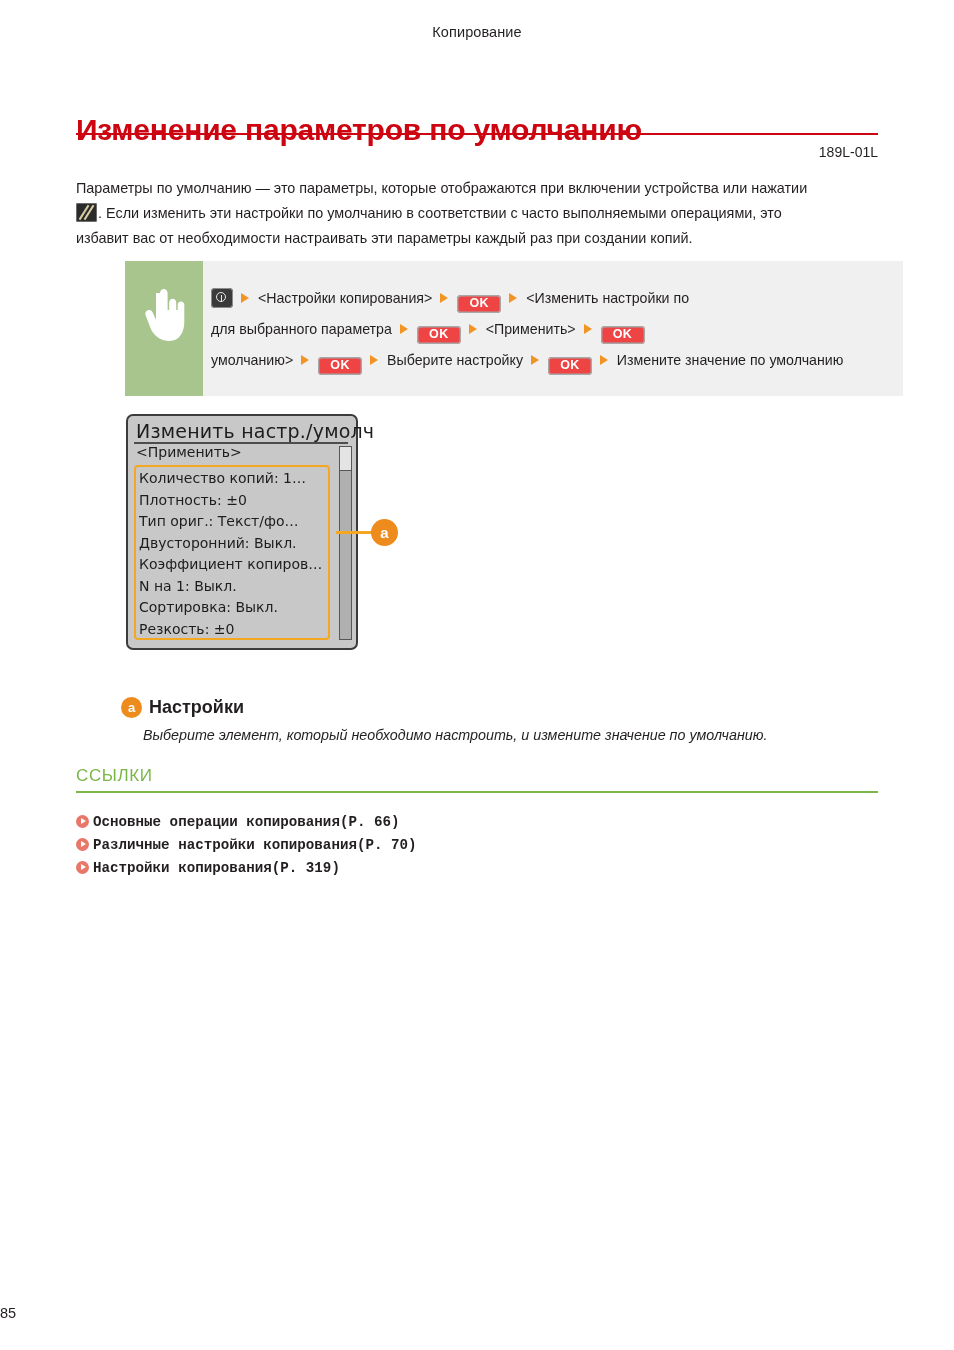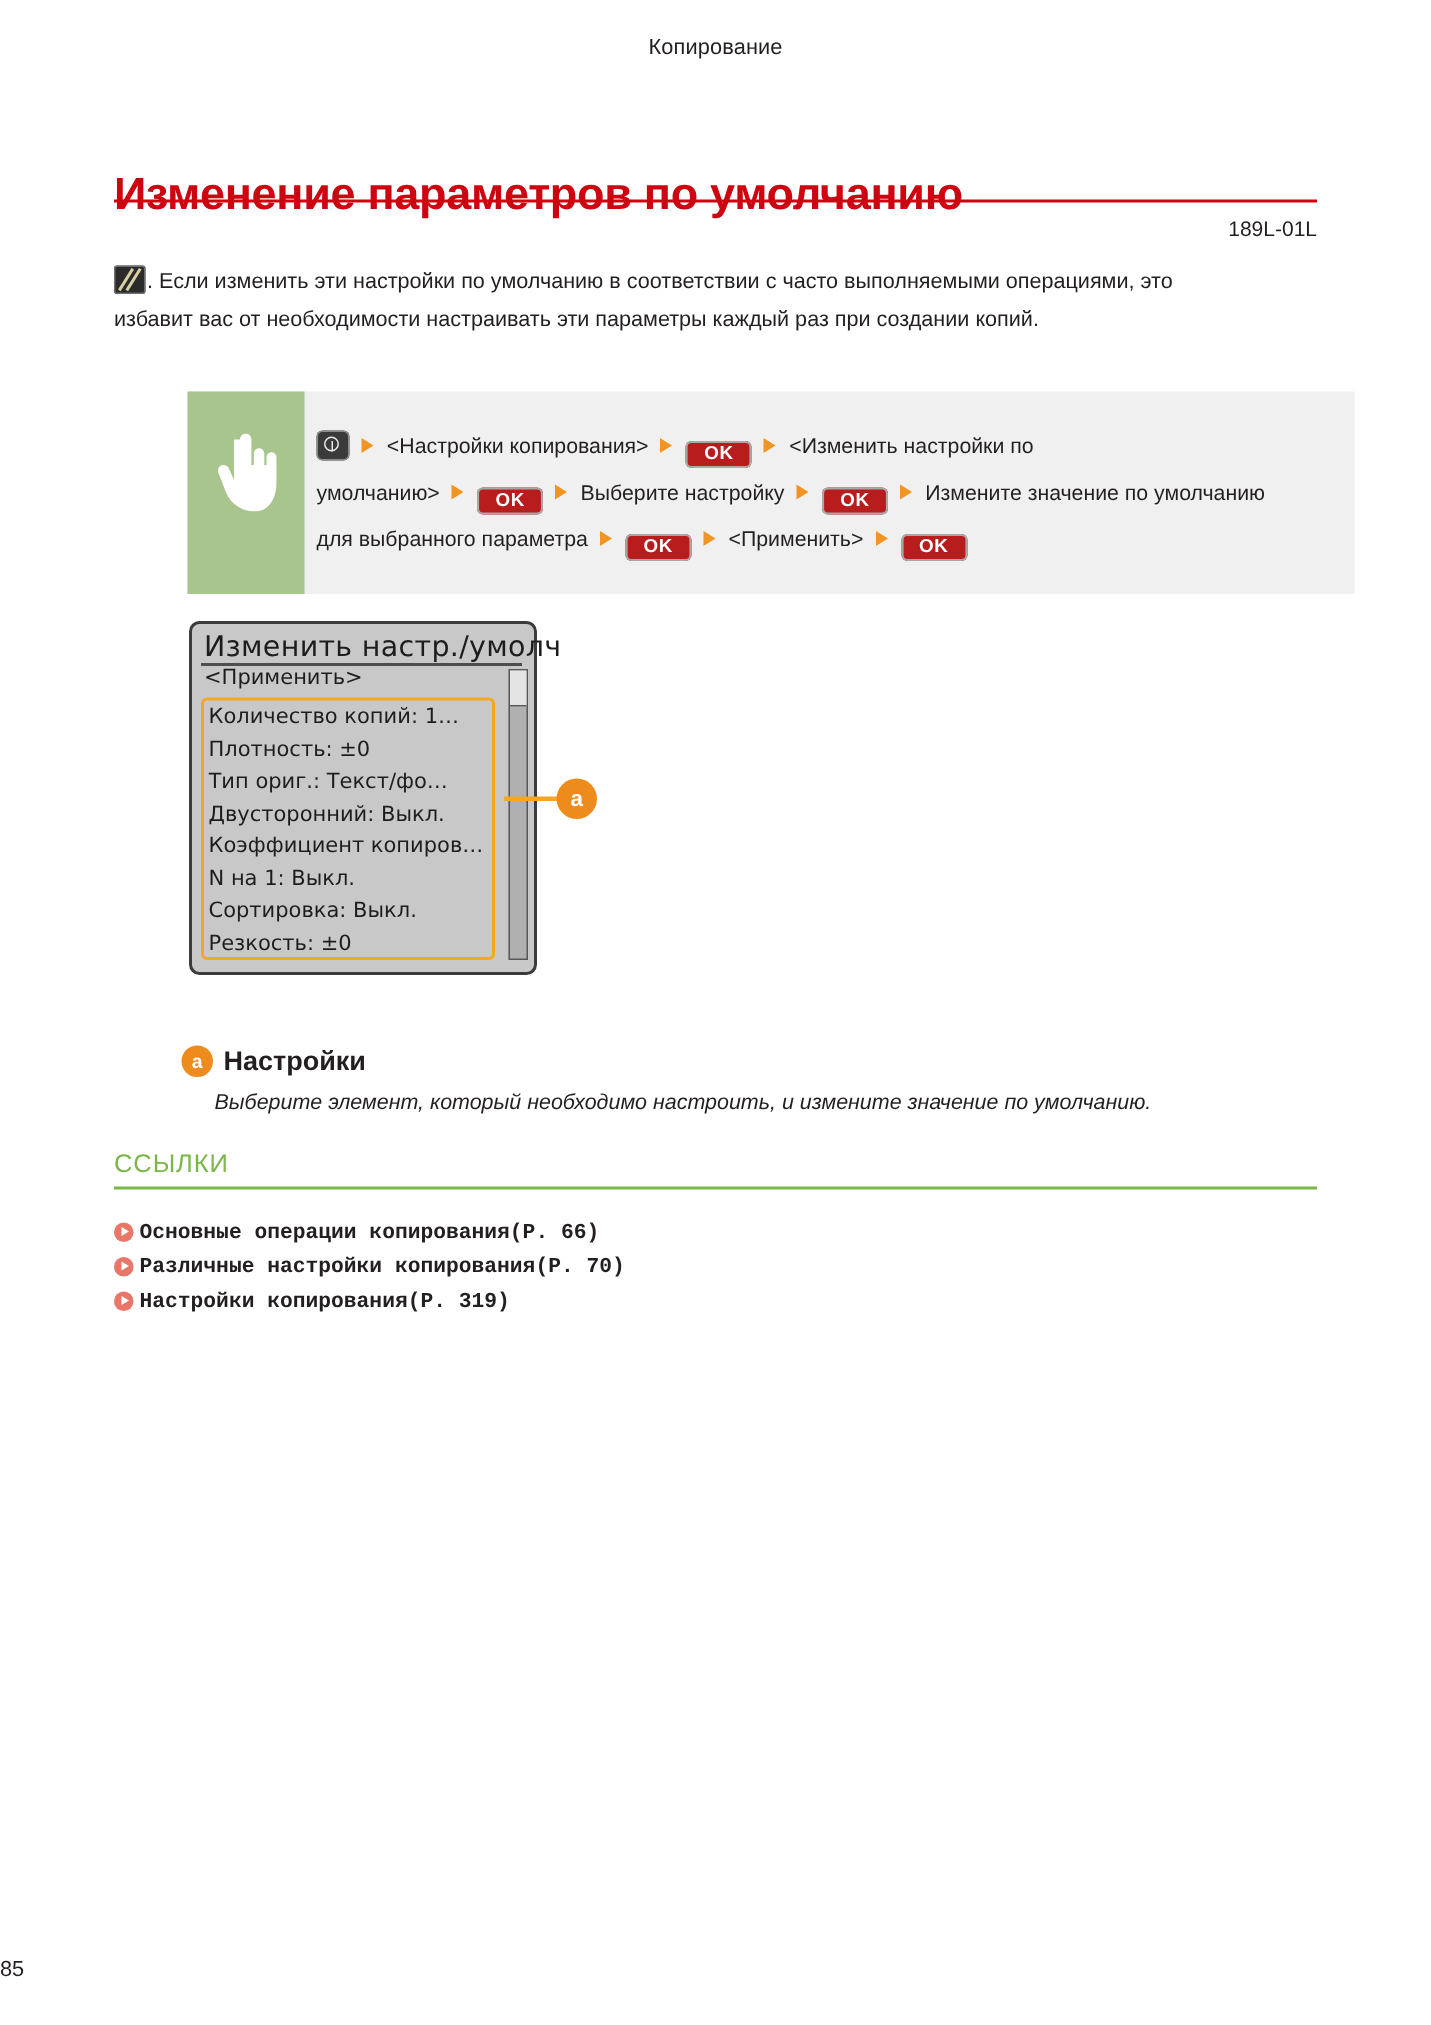--- a/index.html
+++ b/index.html
@@ -164,21 +164,21 @@
   }
 
   
   .ok-key {
     display: inline-block;
     vertical-align: -4px;
     min-width: 32px;
     padding: 1px 6px 2px 6px;
     text-align: center;
     border-radius: 4px;
-    background: #b91c1c;
+    background: #ef4444;
     color: #ffffff;
     font-size: 12.5px;
     font-weight: bold;
     letter-spacing: 0.4px;
     box-shadow: inset 0 0 0 1.4px #a8a8a8;
     line-height: 15px;
   }
 
   
   .arrow {
@@ -405,20 +405,21 @@
 <body>
 
 <div class="running-header">Копирование</div>
 
 <h1 class="page-title">Изменение параметров по умолчанию</h1>
 <div class="title-rule"></div>
 
 <div class="doc-code">189L-01L</div>
 
 <div class="intro">
+  <span class="line">Параметры по умолчанию — это параметры, которые отображаются при включении устройства или нажатии</span>
   <span class="line"><span class="reset-key"></span><span>. Если изменить эти настройки по умолчанию в соответствии с часто выполняемыми операциями, это</span></span>
   <span class="line">избавит вас от необходимости настраивать эти параметры каждый раз при создании копий.</span>
 </div>
 
 <div class="proc-box">
   <div class="proc-hand-panel">
     <svg class="hand-icon" viewBox="0 0 44 52" xmlns="http://www.w3.org/2000/svg">
       <path fill="#ffffff" d="M17 4c0-2.2 1.7-4 3.8-4S24.6 1.8 24.6 4v17h1.6v-7.6c0-2 1.6-3.6 3.5-3.6s3.5 1.6 3.5 3.6V21h1.5v-5.1c0-1.9 1.5-3.4 3.3-3.4s3.3 1.5 3.3 3.4V33c0 10.3-5 19-14.6 19C17 52 10 45.8 7.3 38.4L2.6 26.2c-.8-2 .2-4.3 2.2-5 1.9-.7 4 .2 4.8 2.1L13 31V4z"></path>
     </svg>
   </div>
@@ -426,38 +427,38 @@
     <div class="seg">
       <span class="menu-key"><span class="menu-key-inner"></span></span>
       <span class="arrow"></span>
       <span>&lt;Настройки копирования&gt;</span>
       <span class="arrow"></span>
       <span class="ok-key">OK</span>
       <span class="arrow"></span>
       <span>&lt;Изменить настройки по</span>
     </div>
     <div class="seg">
-      <span>умолчанию&gt;</span>
+      <span>для выбранного параметра</span>
       <span class="arrow"></span>
       <span class="ok-key">OK</span>
       <span class="arrow"></span>
-      <span>Выберите настройку</span>
+      <span>&lt;Применить&gt;</span>
       <span class="arrow"></span>
       <span class="ok-key">OK</span>
-      <span class="arrow"></span>
-      <span>Измените значение по умолчанию</span>
     </div>
     <div class="seg">
-      <span>для выбранного параметра</span>
+      <span>умолчанию&gt;</span>
       <span class="arrow"></span>
       <span class="ok-key">OK</span>
       <span class="arrow"></span>
-      <span>&lt;Применить&gt;</span>
+      <span>Выберите настройку</span>
       <span class="arrow"></span>
       <span class="ok-key">OK</span>
+      <span class="arrow"></span>
+      <span>Измените значение по умолчанию</span>
     </div>
   </div>
 </div>
 
 <div class="lcd-wrap">
   <div class="lcd-outer"></div>
   <div class="lcd-title">Изменить настр./умолч</div>
   <div class="lcd-title-rule"></div>
   <div class="lcd-apply">&lt;Применить&gt;</div>
   <div class="lcd-scroll-track">

